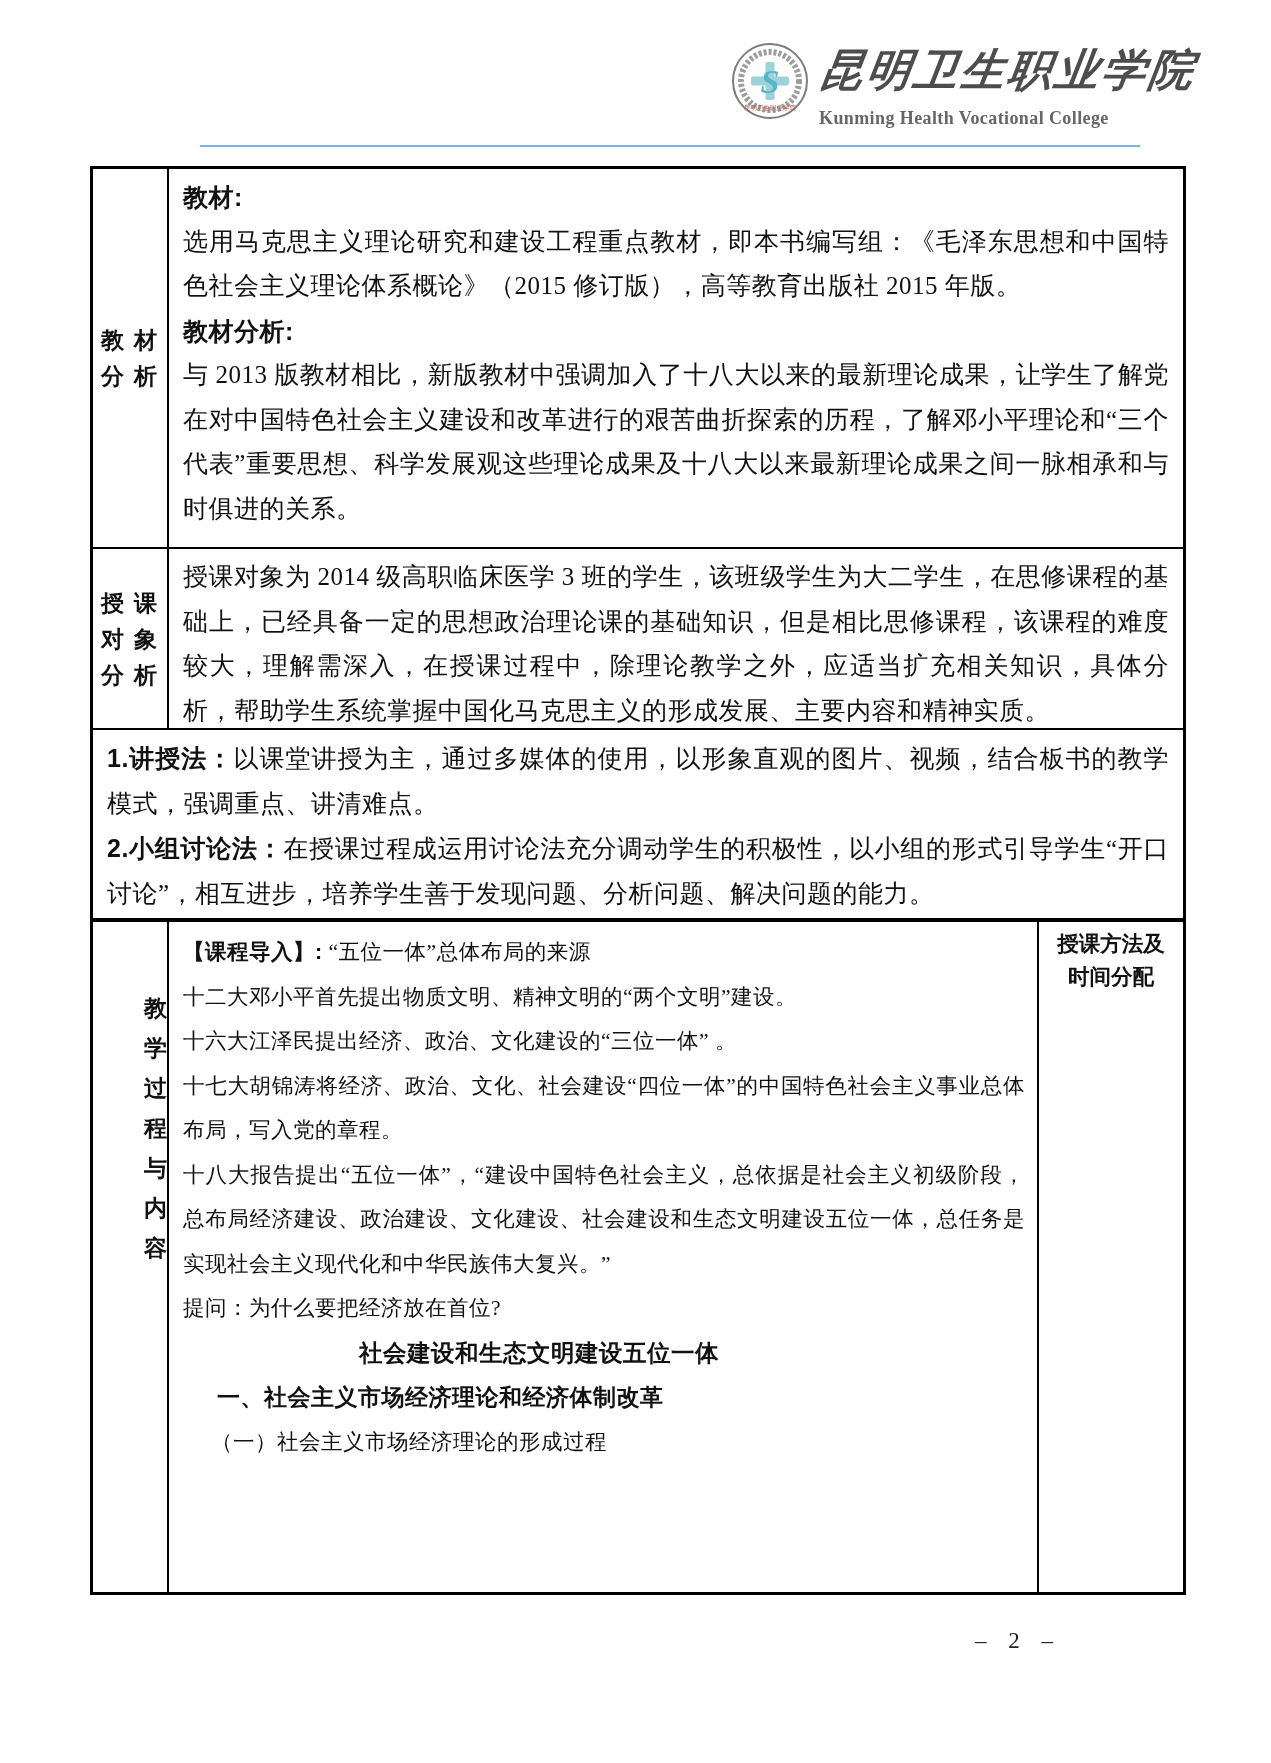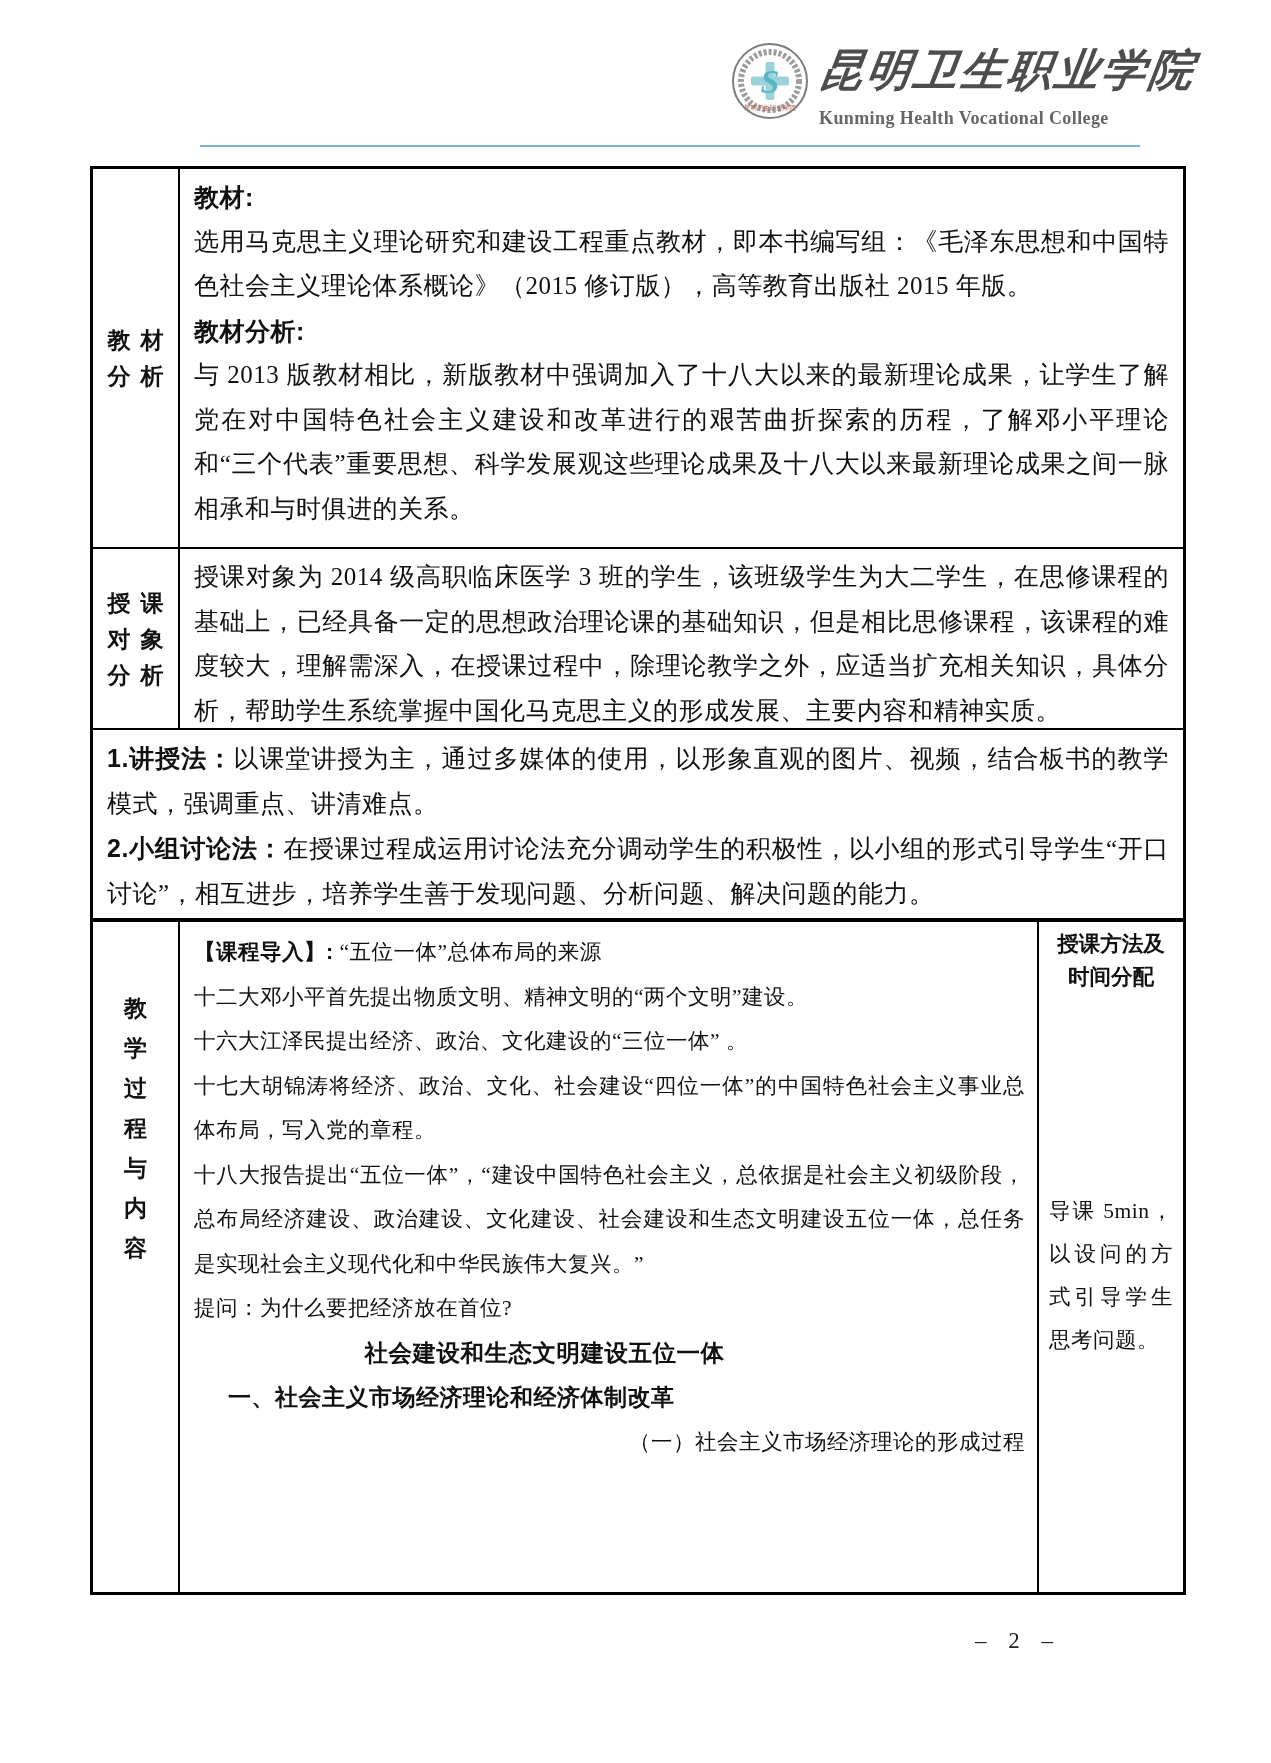--- a/index.html
+++ b/index.html
@@ -33,22 +33,22 @@
     border:3px solid #000; box-sizing:border-box;
     display:flex; flex-direction:column;
   }
   .t-row { display:flex; border-bottom:2px solid #000; box-sizing:border-box; overflow:hidden; }
   .t-row.r1 { height:380px; }
   .t-row.r2 { height:181px; }
   .t-row.r3 { height:192px; border-bottom:4px solid #000; }
   .t-row.r4 { flex:1; border-bottom:none; }
 
   .row-head {
-    width:87px; border-right:2px solid #000; box-sizing:border-box;
-    display:flex; flex-direction:column; align-items:center; justify-content:center;
+    width:76px; border-right:2px solid #000; box-sizing:border-box;
+    display:flex; flex-direction:column; align-items:flex-end; justify-content:center;
     font-family:"Liberation Sans","DejaVu Sans",sans-serif;
     font-weight:bold; font-size:23px; line-height:36px; flex-shrink:0;
   }
   .row-head .hl { letter-spacing:10px; padding-left:10px; white-space:nowrap; }
   .r4 .row-head { justify-content:flex-start; padding-top:66px; }
   .r4 .row-head .vh { line-height:40px; letter-spacing:0; padding-left:0; }
 
   .cell {
     flex:1; box-sizing:border-box;
     padding:6px 14px 0 14px;
@@ -85,21 +85,21 @@
 
   .h-center {
     text-align:center; font-weight:bold;
     font-family:"Liberation Sans","DejaVu Sans",sans-serif;
     font-size:23.5px; padding-right:130px; margin:0;
   }
   .h-sub1 {
     font-weight:bold; font-family:"Liberation Sans","DejaVu Sans",sans-serif;
     font-size:23px; padding-left:34px; text-align:left; margin:0;
   }
-  .h-sub2 { padding-left:28px; text-align:right; margin:0; }
+  .h-sub2 { padding-left:28px; text-align:left; margin:0; }
 
   
   .page-num {
     position:absolute; left:975px; top:1628px;
     font-size:23px; letter-spacing:8px; color:#222;
     font-family:"Liberation Serif","DejaVu Serif",serif;
   }
 </style>
 </head>
 <body>
@@ -172,20 +172,19 @@
         <p class="para">十七大胡锦涛将经济、政治、文化、社会建设“四位一体”的中国特色社会主义事业总体布局，写入党的章程。</p>
         <p class="para">十八大报告提出“五位一体”，“建设中国特色社会主义，总依据是社会主义初级阶段，总布局经济建设、政治建设、文化建设、社会建设和生态文明建设五位一体，总任务是实现社会主义现代化和中华民族伟大复兴。”</p>
         <p class="para">提问：为什么要把经济放在首位?</p>
         <p class="h-center">社会建设和生态文明建设五位一体</p>
         <p class="h-sub1">一、社会主义市场经济理论和经济体制改革</p>
         <p class="h-sub2">（一）社会主义市场经济理论的形成过程</p>
       </div>
 
       <div class="side-col">
         <p class="side-title">授课方法及时间分配</p>
-        <p class="side-note">导课 5min，以设问的方式引导学生思考问题。</p>
       </div>
     </div>
   </div>
 
 </div>
 
 <div class="page-num">– 2 –</div>
 
 </body></html>

